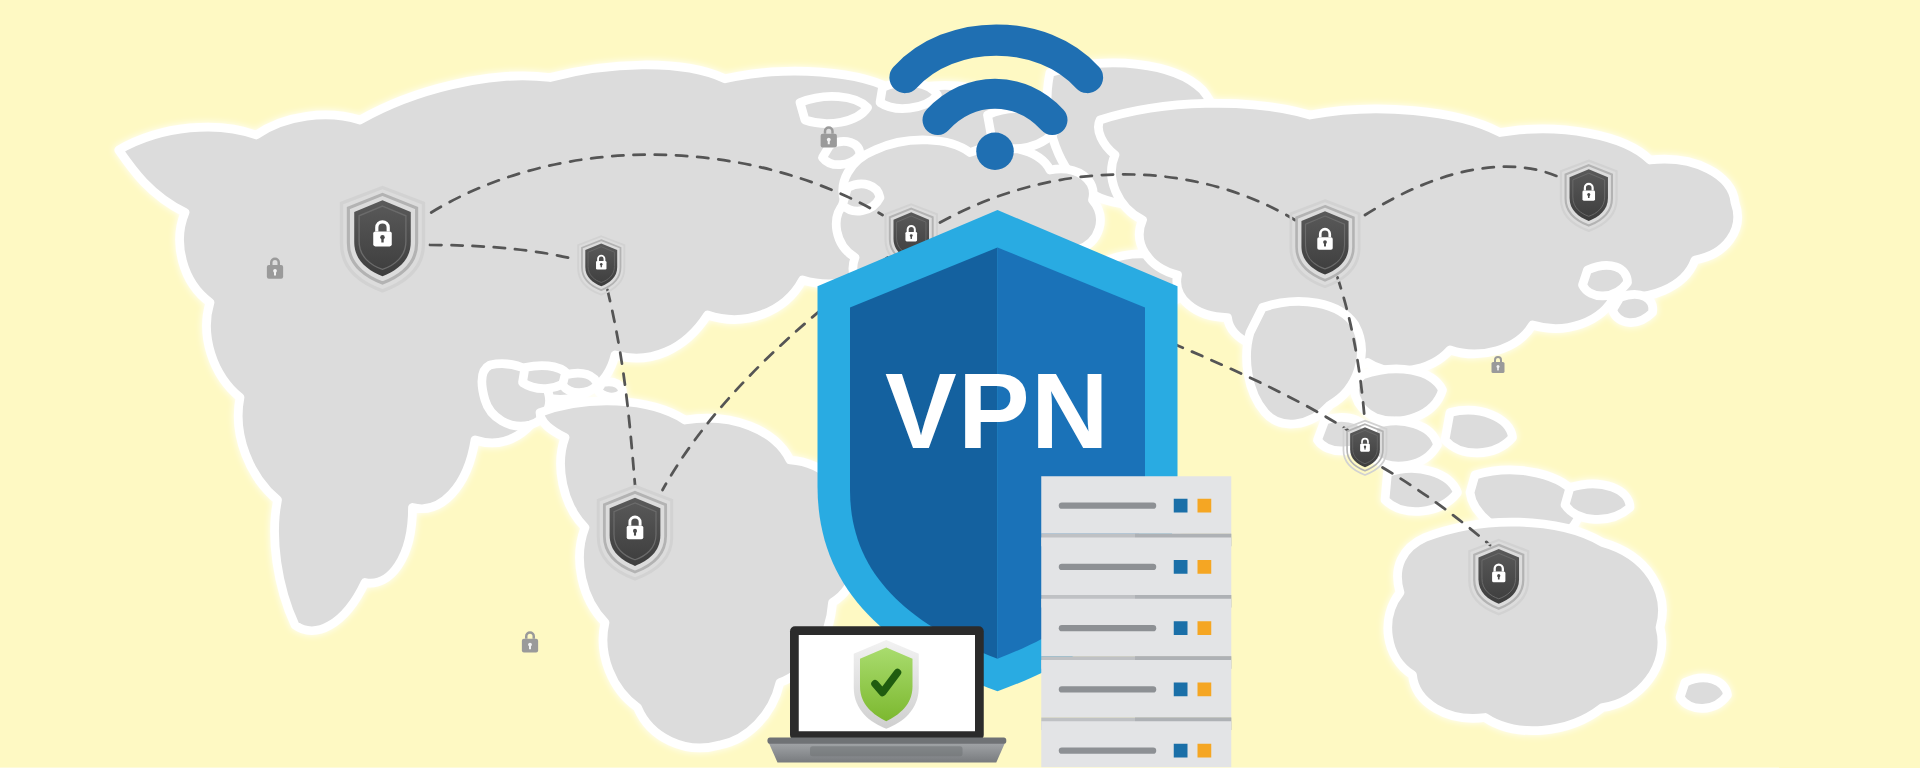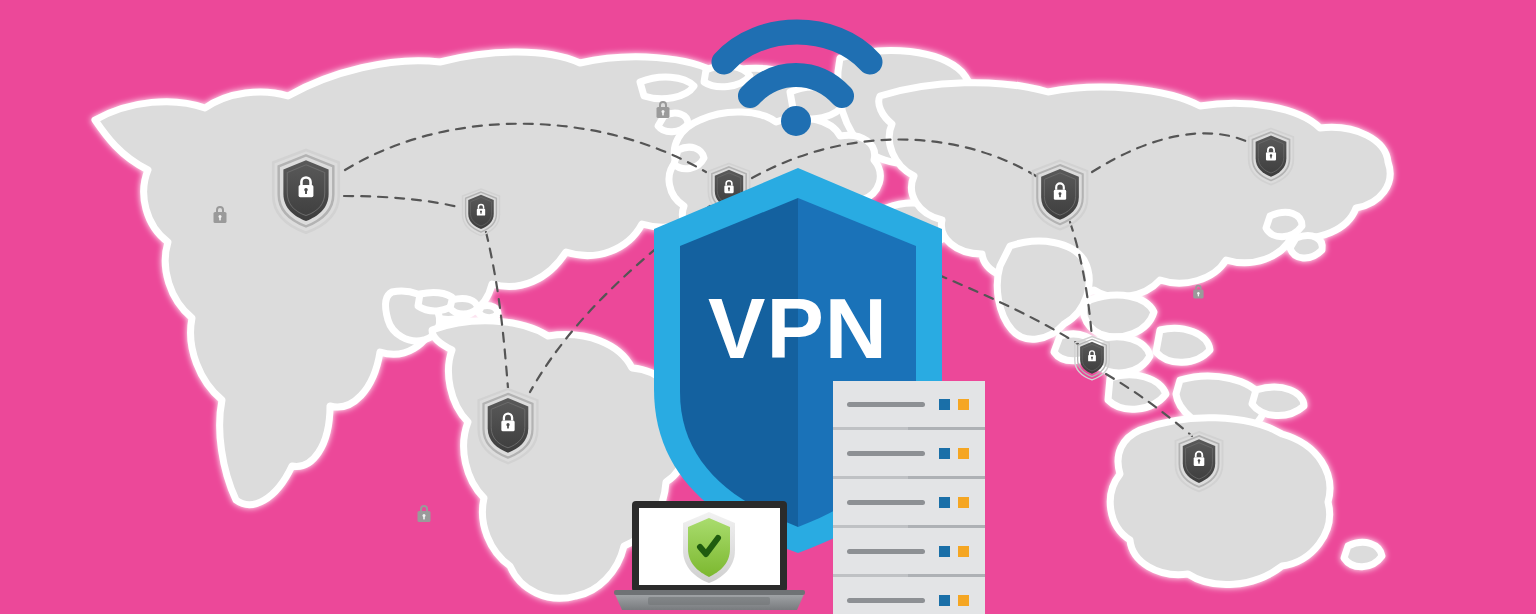--- a/index.html
+++ b/index.html
@@ -6,21 +6,21 @@
   html,body{margin:0;padding:0;}
   body{
     width:1536px;height:614px;
     background:#fdfdfd;
     font-family:"Liberation Sans","DejaVu Sans",sans-serif;
     overflow:hidden;
   }
   #stage{
     position:relative;
     width:1536px;height:614px;
-    background:#ec4899;
+    background:#fef9c3;
     overflow:hidden;
   }
   #stage svg.layer{
     position:absolute;left:0;top:0;
     width:1536px;height:614px;
     display:block;
   }
   .vpn-word{
     font-family:"Liberation Sans","DejaVu Sans",sans-serif;
     font-weight:700;

